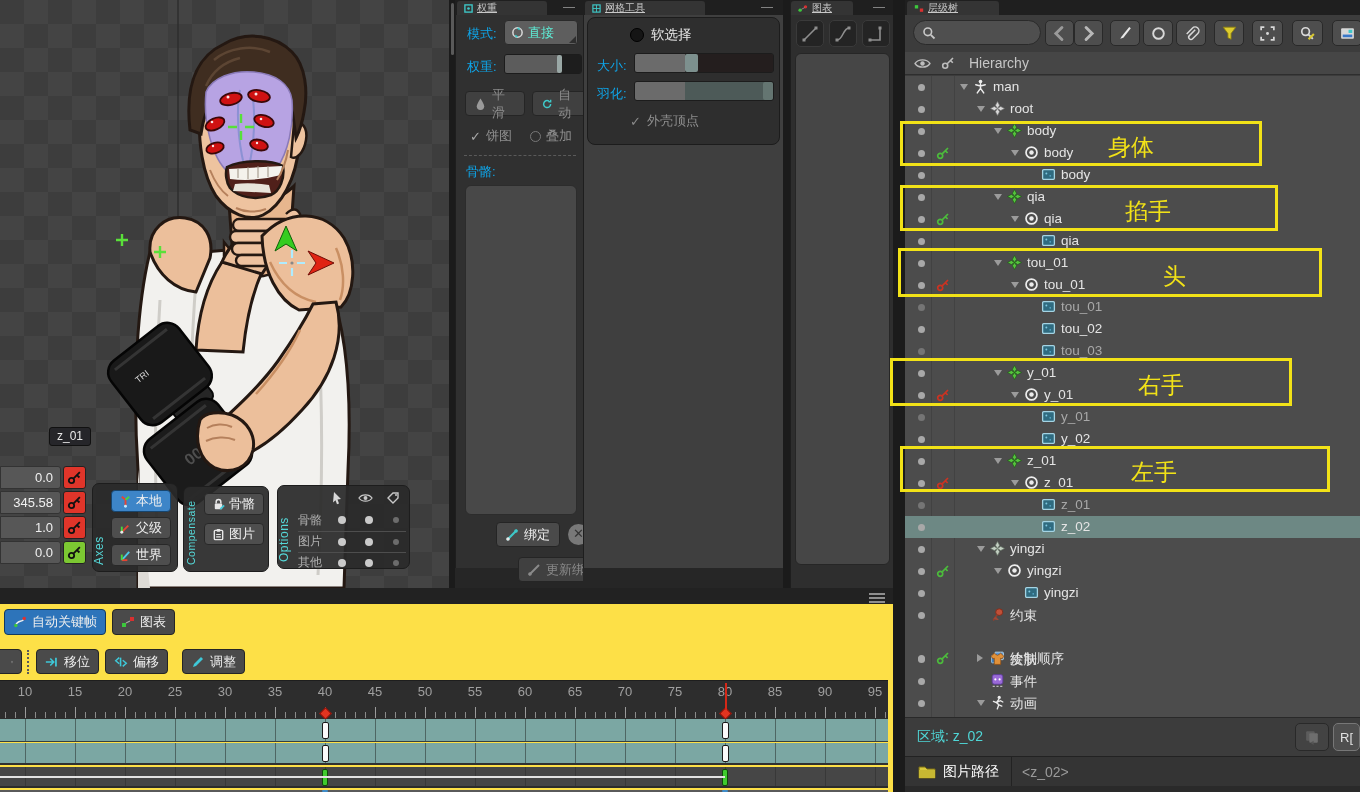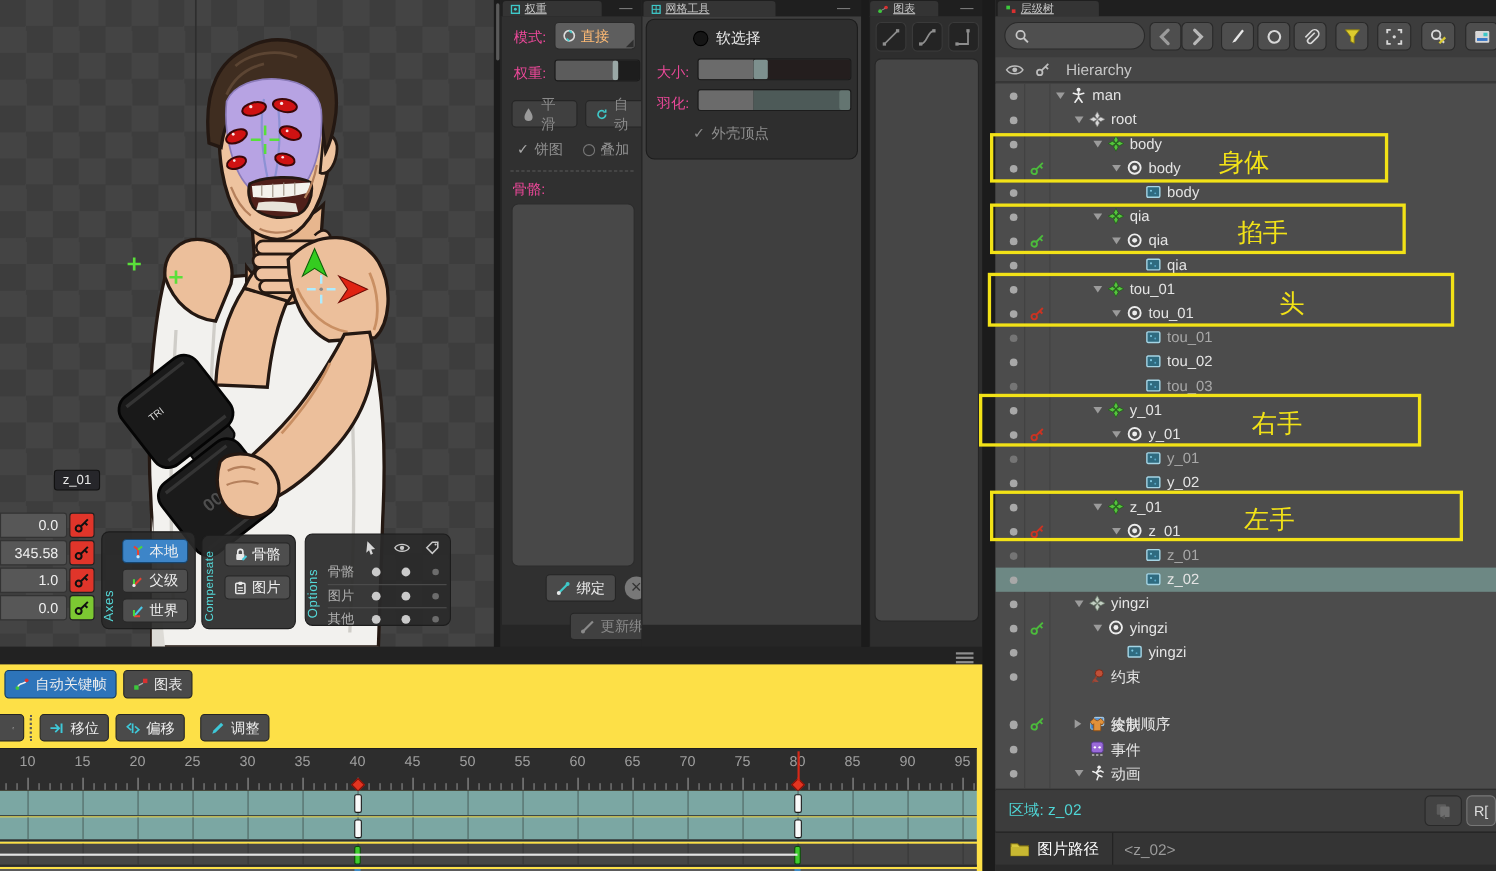--- a/index.html
+++ b/index.html
@@ -31,21 +31,21 @@
   .opt-row-label{color:#b0b0b0;font-size:12px;}
   .dot-b{width:8px;height:8px;border-radius:50%;background:#cacaca;}
   .dot-d{width:6px;height:6px;border-radius:50%;background:#6c6c6c;}
   
   .tabstrip{position:absolute;top:0;height:15px;background:#1f1f1f;width:100%;}
   .tab{position:absolute;top:1px;height:14px;background:#343434;border-radius:3px 3px 0 0;
     display:flex;align-items:center;gap:4px;padding:0 7px;font-size:10px;color:#c8c8c8;}
   .tab u{text-decoration:underline;}
   .minim{position:absolute;top:0;color:#909090;font-size:12px;}
   .panel-body{position:absolute;left:0;top:15px;right:0;}
-  .plabel{color:#ec4899;font-size:13px;}
+  .plabel{color:#0ea5e9;font-size:13px;}
   .dim{color:#8f8f8f;}
   .slider{position:absolute;height:20px;border-radius:3px;overflow:hidden;border:1px solid #1c1c1c;}
   .btn{position:absolute;background:#4a4a4a;border:1px solid #252525;border-radius:4px;color:#ededed;
     font-size:13px;display:flex;align-items:center;gap:5px;padding:0 8px;height:25px;}
   .btn.disabled{color:#8a8a8a;background:#404040;}
   .btn svg{width:14px;height:14px;}
   
   #hier{left:905px;top:0;width:455px;height:792px;background:#3c3c3c;}
   #hier-toolbar{position:absolute;left:0;top:15px;width:455px;height:37px;background:#3c3c3c;}
   #hsearch{position:absolute;left:8px;top:5px;width:128px;height:25px;background:#4f4f4f;border:1px solid #2a2a2a;
@@ -350,21 +350,21 @@
         </div>
       <span class="minim" style="right:8px;">—</span>
     </div>
     <div class="panel-body" style="height:553px;background:#303030;border-left:1px solid #1e1e1e;">
       <span class="plabel abs" style="left:11px;top:10px;">模式:</span>
       <div class="abs" style="left:48px;top:5px;width:74px;height:25px;background:#5e5e5e;border:1px solid #2a2a2a;border-radius:4px;display:flex;align-items:center;gap:4px;padding:0 6px;">
         <svg width="13" height="13" viewBox="0 0 14 14">
             <circle cx="7" cy="7" r="5" fill="none" stroke="#dcdcdc" stroke-width="1.6"></circle>
             <path d="M7 2 l2.5 2 M7 12 l-2.5 -2" stroke="#3ec8c8" stroke-width="1.8"></path>
           </svg>
-        <span style="color:#fdba74;">直接</span>
+        <span style="color:#5eead4;">直接</span>
         <span class="abs" style="right:1px;bottom:1px;width:0;height:0;border-left:7px solid transparent;border-bottom:7px solid #2e2e2e;"></span>
       </div>
       <span class="plabel abs" style="left:11px;top:43px;">权重:</span>
       <div class="slider" style="left:48px;top:39px;width:78px;">
         <div style="position:absolute;left:0;top:0;bottom:0;width:55px;background:#5c5c5c;"></div>
         <div style="position:absolute;left:55px;top:0;bottom:0;right:0;background:#1d1d1d;"></div>
         <div style="position:absolute;left:52px;top:0;bottom:0;width:5px;background:#9aa8a6;border-radius:2px;"></div>
       </div>
       <div class="btn disabled" style="left:9px;top:76px;width:60px;">
         <svg viewBox="0 0 14 14">

